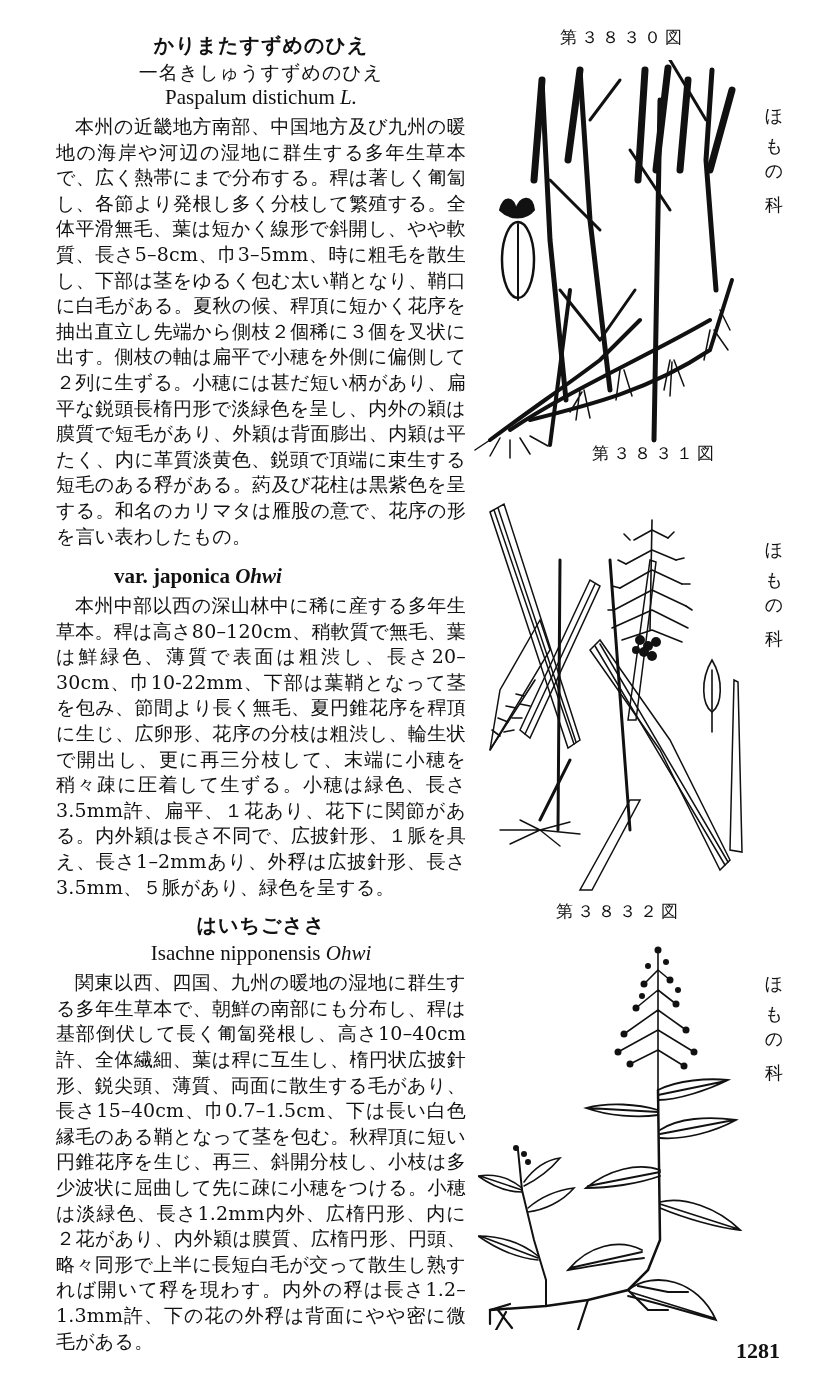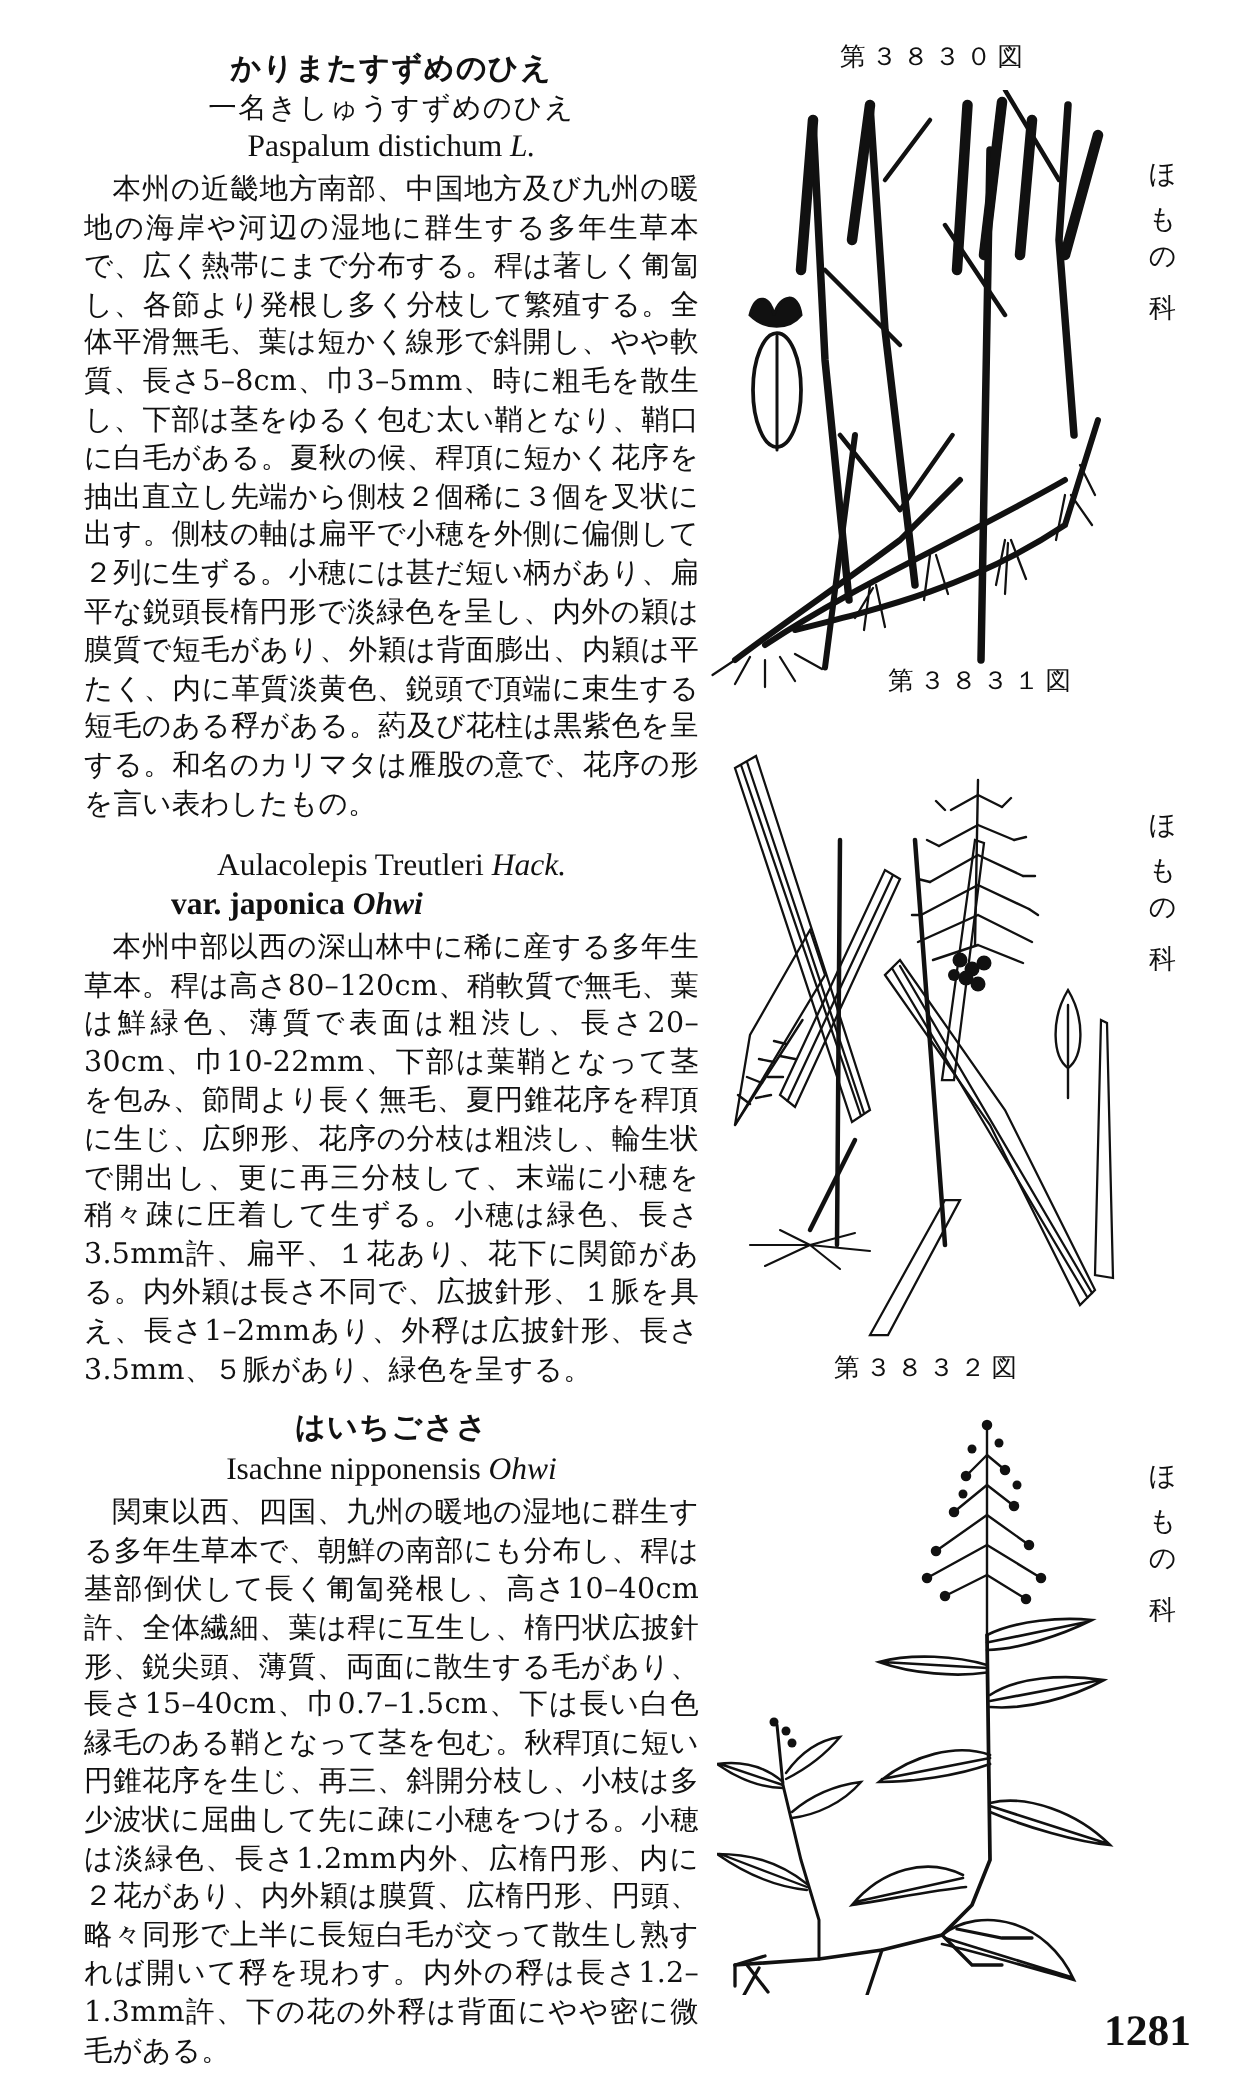--- a/index.html
+++ b/index.html
@@ -15,44 +15,40 @@
   .sci i { font-style: italic; }
   .body-text { font-size: 19px; line-height: 25.6px; margin: 4px; text-align: justify;
                text-indent: 1em; letter-spacing: 0.2px; }
   .gap1 { height: 2px; } 
   .fig-label { position: absolute; font-family: "DejaVu Serif", serif; font-size: 17px;
                letter-spacing: 4px; color: #111; }
   .family { position: absolute; writing-mode: vertical-rl; font-size: 18px; letter-spacing: 8px;
             color: #111; font-family: "DejaVu Serif", serif; }
   .illus { position: absolute; }
   .page-num { position: absolute; left: 736px; top: 1338px; font-family: "Liberation Serif", serif;
-              font-weight: bold; font-size: 29px; }
+              font-weight: bold; font-size: 22px; }
 </style>
 </head>
 <body>
 
 <div class="col-text">
 
   <div class="entry">
     <h2 class="jp-title">かりまたすずめのひえ</h2>
     <p class="alt-name">一名きしゅうすずめのひえ</p>
     <p class="sci">
       <span>Paspalum distichum</span>
       <i>L.</i>
     </p>
     <p class="body-text">本州の近畿地方南部、中国地方及び九州の暖地の海岸や河辺の湿地に群生する多年生草本で、広く熱帯にまで分布する。稈は著しく匍匐し、各節より発根し多く分枝して繁殖する。全体平滑無毛、葉は短かく線形で斜開し、やや軟質、長さ5–8cm、巾3–5mm、時に粗毛を散生し、下部は茎をゆるく包む太い鞘となり、鞘口に白毛がある。夏秋の候、稈頂に短かく花序を抽出直立し先端から側枝２個稀に３個を叉状に出す。側枝の軸は扁平で小穂を外側に偏側して２列に生ずる。小穂には甚だ短い柄があり、扁平な鋭頭長楕円形で淡緑色を呈し、内外の穎は膜質で短毛があり、外穎は背面膨出、内穎は平たく、内に革質淡黄色、鋭頭で頂端に束生する短毛のある稃がある。葯及び花柱は黒紫色を呈する。和名のカリマタは雁股の意で、花序の形を言い表わしたもの。</p>
   </div>
 
   <div class="gap1"></div>
 
   <div class="entry" style="margin-top:8px;">
-    <p class="sci">
-      <span>Aulacolepis Treutleri</span>
-      <i>Hack.</i>
-    </p>
     <p class="sci indent">
       <span>var. japonica</span>
       <i>Ohwi</i>
     </p>
     <p class="body-text">本州中部以西の深山林中に稀に産する多年生草本。稈は高さ80–120cm、稍軟質で無毛、葉は鮮緑色、薄質で表面は粗渋し、長さ20–30cm、巾10-22mm、下部は葉鞘となって茎を包み、節間より長く無毛、夏円錐花序を稈頂に生じ、広卵形、花序の分枝は粗渋し、輪生状で開出し、更に再三分枝して、末端に小穂を稍々疎に圧着して生ずる。小穂は緑色、長さ3.5mm許、扁平、１花あり、花下に関節がある。内外穎は長さ不同で、広披針形、１脈を具え、長さ1–2mmあり、外稃は広披針形、長さ3.5mm、５脈があり、緑色を呈する。</p>
   </div>
 
   <div class="entry" style="margin-top:10px;">
     <h2 class="jp-title">はいちごささ</h2>
     <p class="sci">

